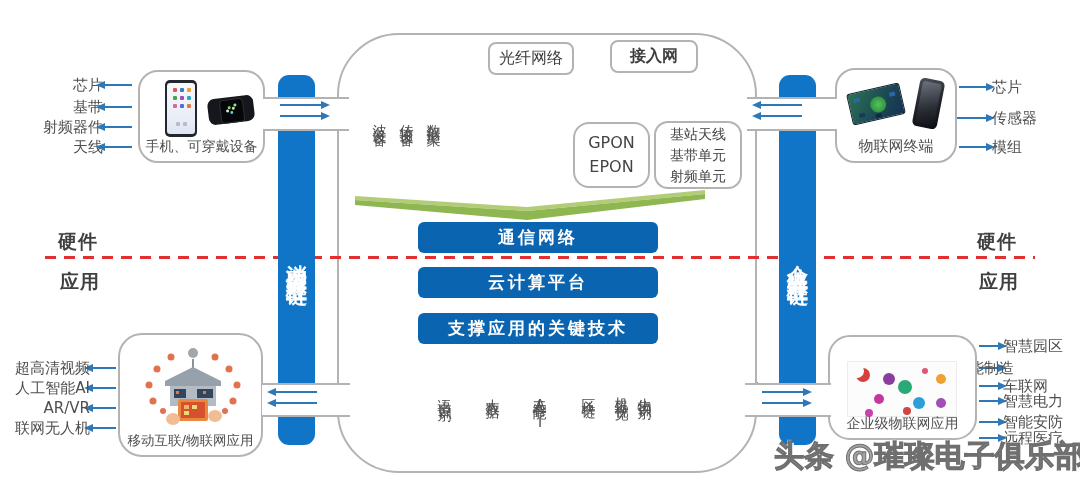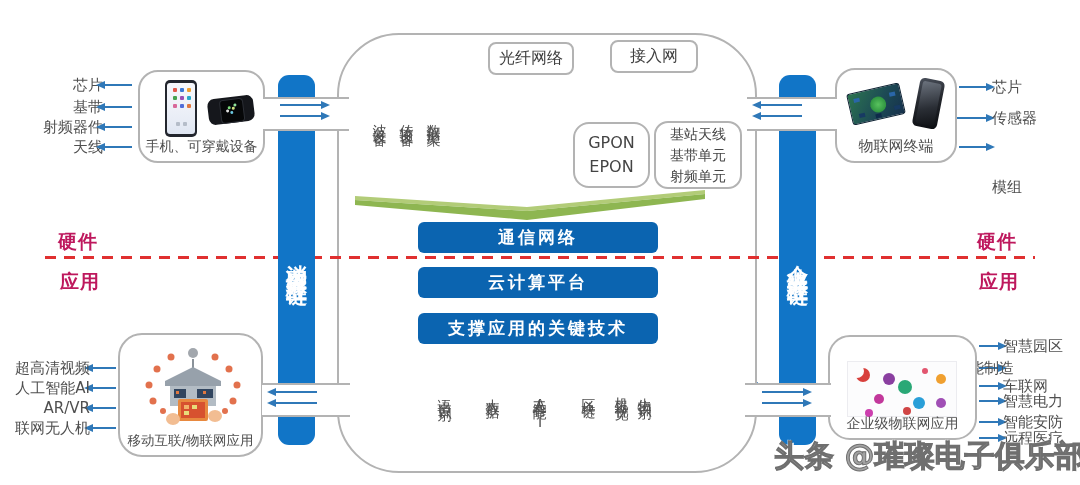--- a/index.html
+++ b/index.html
@@ -38,21 +38,21 @@
 
   .netbox{position:absolute;background:#fff;border:2px solid var(--border);border-radius:8px;display:flex;align-items:center;justify-content:center;font-size:16px;color:#3f3f3f;z-index:2;}
   .rbox{position:absolute;background:#fff;border:2px solid var(--border);display:flex;flex-direction:column;align-items:center;justify-content:center;color:#444;z-index:2;}
 
   .vtext{position:absolute;writing-mode:vertical-rl;text-orientation:upright;font-size:14px;color:var(--text);letter-spacing:3px;line-height:16px;z-index:2;}
 
   .stackbox{position:absolute;left:418px;width:240px;height:31px;background:var(--blue-box);border-radius:6px;display:flex;align-items:center;justify-content:center;color:#fff;font-weight:bold;font-size:17px;letter-spacing:3px;z-index:2;}
 
   .dashline{position:absolute;left:45px;top:256px;width:990px;height:3px;z-index:3;
     background:repeating-linear-gradient(90deg,var(--red) 0 11px,transparent 11px 19px);}
-  .redlbl{position:absolute;color:#be185d;font-weight:bold;font-size:19px;z-index:3;letter-spacing:1px;}
+  .redlbl{position:absolute;color:#404040;font-weight:bold;font-size:19px;z-index:3;letter-spacing:1px;}
   .devbox{position:absolute;background:#fff;border:2px solid var(--border);border-radius:20px;z-index:3;}
   .devlabel{position:absolute;left:0;right:0;bottom:5px;text-align:center;font-size:14px;color:var(--text);white-space:nowrap;}
 
   
   .phone{position:absolute;width:32px;height:57px;background:#23262e;border-radius:5px;}
   .phone::before{content:"";position:absolute;inset:3px 2px;background:linear-gradient(180deg,#f7f8fc 0%,#e9edf6 70%,#dfe6f2 100%);border-radius:3px;}
   .phone::after{content:"";position:absolute;left:8px;top:8px;width:4px;height:4px;border-radius:1px;background:#e2574a;
     box-shadow:7px 0 0 #3b78d6,14px 0 0 #f0a030,0 8px 0 #46a24e,7px 8px 0 #9a4fb5,14px 8px 0 #2aa8c8,0 16px 0 #d8689a,7px 16px 0 #516dd8,14px 16px 0 #e07840,3px 34px 0 #b5bdc9,10px 34px 0 #b5bdc9;}
   
   .watch{position:absolute;width:46px;height:26px;background:#15171c;border-radius:7px;transform:rotate(-7deg);}
@@ -128,21 +128,21 @@
   <div class="vtext" style="left:372px;top:113px;">波分设备</div>
   <div class="vtext" style="left:399px;top:113px;">传输设备</div>
   <div class="vtext" style="left:426px;top:113px;">数据汇聚</div>
 
   <div class="netbox" style="left:488px;top:42px;width:86px;height:33px;">光纤网络</div>
   <div class="varrow" style="left:530px;top:76px;height:23px;"></div>
   <div class="lbl" style="left:505px;top:111px;width:52px;text-align:center;font-size:14px;">干线</div>
   <div class="lbl" style="left:505px;top:136px;width:52px;text-align:center;font-size:14px;">接入</div>
   <div class="lbl" style="left:505px;top:161px;width:52px;text-align:center;font-size:14px;">海缆</div>
 
-  <div class="netbox" style="left:610px;top:40px;width:88px;height:33px;">接入网</div>
+  <div class="netbox" style="left:610px;top:40px;width:88px;height:33px;font-weight:bold;">接入网</div>
   <div class="varrow" style="left:640px;top:74px;height:22px;"></div>
   <div class="varrow" style="left:667px;top:74px;height:22px;"></div>
 
   <div class="rbox" style="left:573px;top:122px;width:77px;height:66px;border-radius:16px;font-size:16px;line-height:1.5;">
     <span>GPON</span>
     <span>EPON</span>
   </div>
   <div class="rbox" style="left:654px;top:121px;width:88px;height:68px;border-radius:14px;font-size:14px;line-height:1.5;">
     <span>基站天线</span>
     <span>基带单元</span>
@@ -186,21 +186,21 @@
     <div class="pcb" style="left:12px;top:18px;"></div>
     <div class="slab" style="left:79px;top:9px;"></div>
     <div class="devlabel" style="font-size:15px;">物联网终端</div>
   </div>
 
   <div class="harrow-r" style="left:959px;top:86px;width:28px;"></div>
   <div class="harrow-r" style="left:955px;top:117px;width:32px;"></div>
   <div class="harrow-r" style="left:959px;top:146px;width:28px;"></div>
   <div class="lbl" style="left:992px;top:78px;">芯片</div>
   <div class="lbl" style="left:992px;top:109px;">传感器</div>
-  <div class="lbl" style="left:992px;top:138px;margin-top:40px;">模组</div>
+  <div class="lbl" style="left:992px;top:138px;">模组</div>
 
   <div class="devbox" style="left:118px;top:333px;width:145px;height:124px;border-radius:24px;">
     <svg width="112" height="84" viewBox="0 0 112 84" style="position:absolute;left:17px;top:8px;">
       <circle cx="16" cy="58" r="3.5" fill="#e2714d"></circle>
         <circle cx="12" cy="42" r="3.5" fill="#e2714d"></circle>
       <circle cx="20" cy="26" r="3.5" fill="#e2714d"></circle>
         <circle cx="34" cy="14" r="3.5" fill="#e2714d"></circle>
       <circle cx="56" cy="10" r="5" fill="#a2a7ad"></circle>
       <circle cx="78" cy="14" r="3.5" fill="#e2714d"></circle>
         <circle cx="92" cy="26" r="3.5" fill="#e2714d"></circle>

